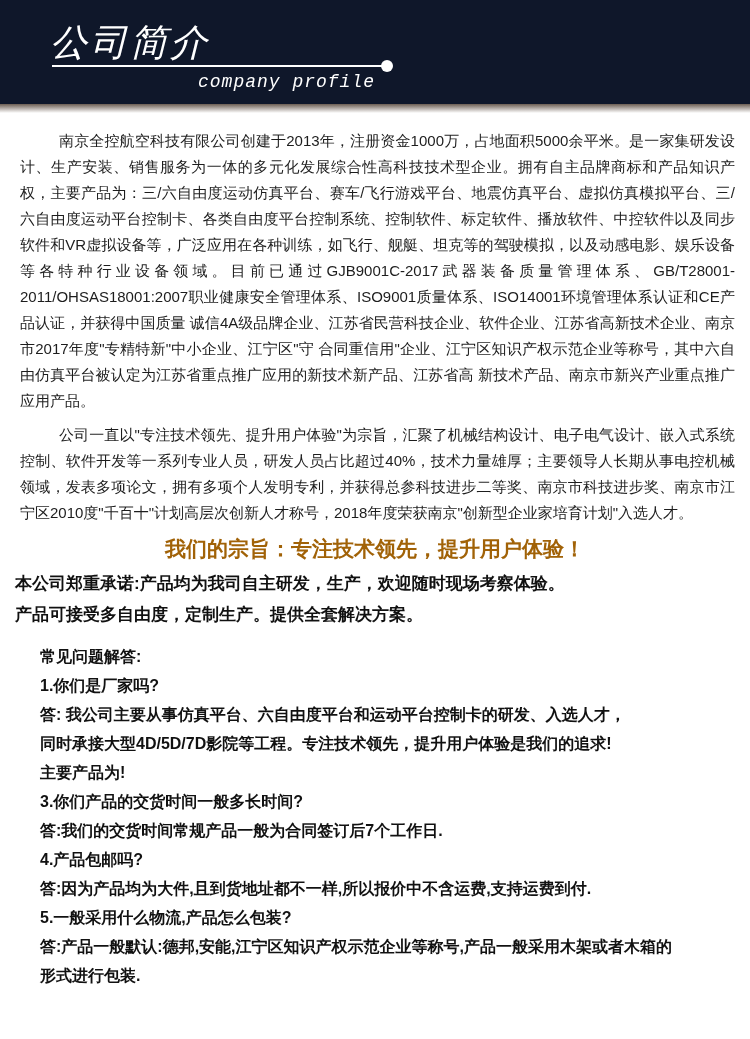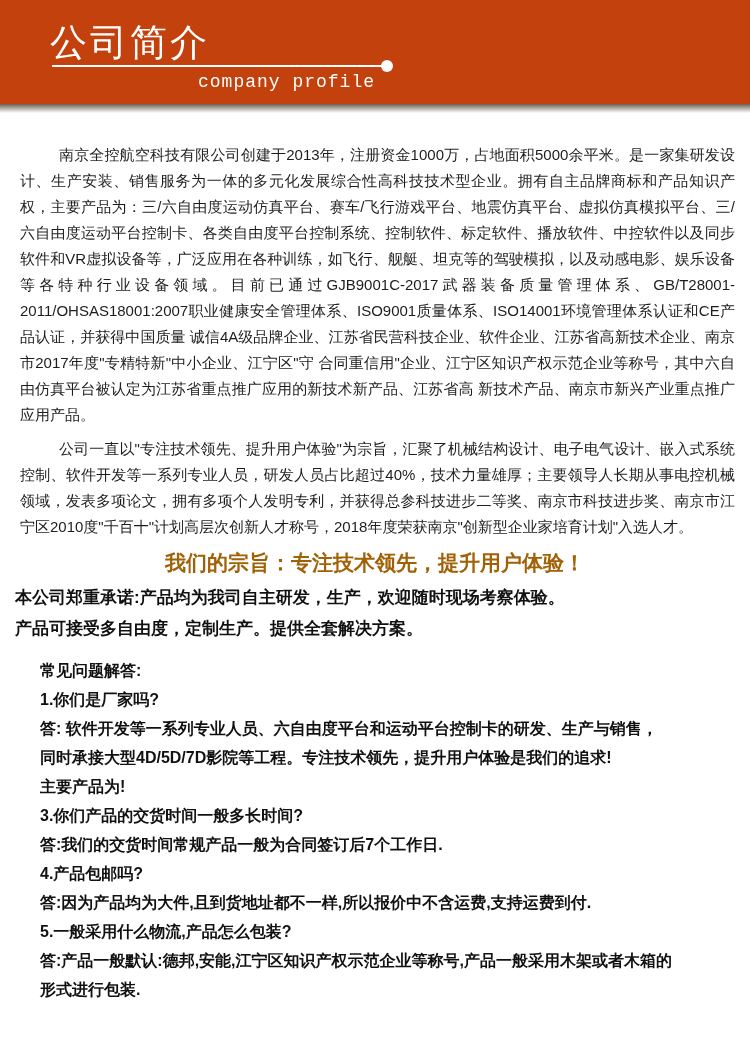--- a/index.html
+++ b/index.html
@@ -11,22 +11,23 @@
     color: #1d1d1d;
     overflow: hidden;
     position: relative;
   }
 
   
   .banner {
     position: relative;
     width: 750px;
     height: 104px;
-    background: #c2410c;
+    background: #0f172a;
     color: #ffffff;
+    font-style: italic;
   }
   .banner-fade {
     position: absolute;
     left: 0; right: 0; top: 104px;
     height: 9px;
     background: linear-gradient(#473528cc, #47352800);
   }
   .banner-title {
     position: absolute;
     left: 50px;
@@ -68,21 +69,21 @@
 
   .para {
     margin: 0;
     padding: 0 0 0 5px;
     font-size: 15px;
     line-height: 26px;
     text-align: justify;
     text-indent: 2.6em;
     color: #1d1d1d;
   }
-  .para-1 { margin-top: 38px; }
+  .para-1 { margin-top: 24px; }
   .para-2 { margin-top: 8px; }
 
   .slogan {
     margin-top: 8px;
     text-align: center;
     font-size: 21px;
     font-weight: bold;
     line-height: 30px;
     color: #a16207;
     white-space: nowrap;
@@ -127,21 +128,21 @@
   <div class="slogan">我们的宗旨：专注技术领先，提升用户体验！</div>
 
   <div class="promise">
     <div class="promise-line">本公司郑重承诺:产品均为我司自主研发，生产，欢迎随时现场考察体验。</div>
     <div class="promise-line">产品可接受多自由度，定制生产。提供全套解决方案。</div>
   </div>
 
   <div class="faq">
     <div class="faq-line">常见问题解答:</div>
     <div class="faq-line">1.你们是厂家吗?</div>
-    <div class="faq-line">答: 软件开发等一系列专业人员、六自由度平台和运动平台控制卡的研发、生产与销售，</div>
+    <div class="faq-line">答: 我公司主要从事仿真平台、六自由度平台和运动平台控制卡的研发、入选人才，</div>
     <div class="faq-line">同时承接大型4D/5D/7D影院等工程。专注技术领先，提升用户体验是我们的追求!</div>
     <div class="faq-line">主要产品为!</div>
     <div class="faq-line">3.你们产品的交货时间一般多长时间?</div>
     <div class="faq-line">答:我们的交货时间常规产品一般为合同签订后7个工作日.</div>
     <div class="faq-line">4.产品包邮吗?</div>
     <div class="faq-line">答:因为产品均为大件,且到货地址都不一样,所以报价中不含运费,支持运费到付.</div>
     <div class="faq-line">5.一般采用什么物流,产品怎么包装?</div>
     <div class="faq-line">答:产品一般默认:德邦,安能,江宁区知识产权示范企业等称号,产品一般采用木架或者木箱的</div>
     <div class="faq-line">形式进行包装.</div>
 

